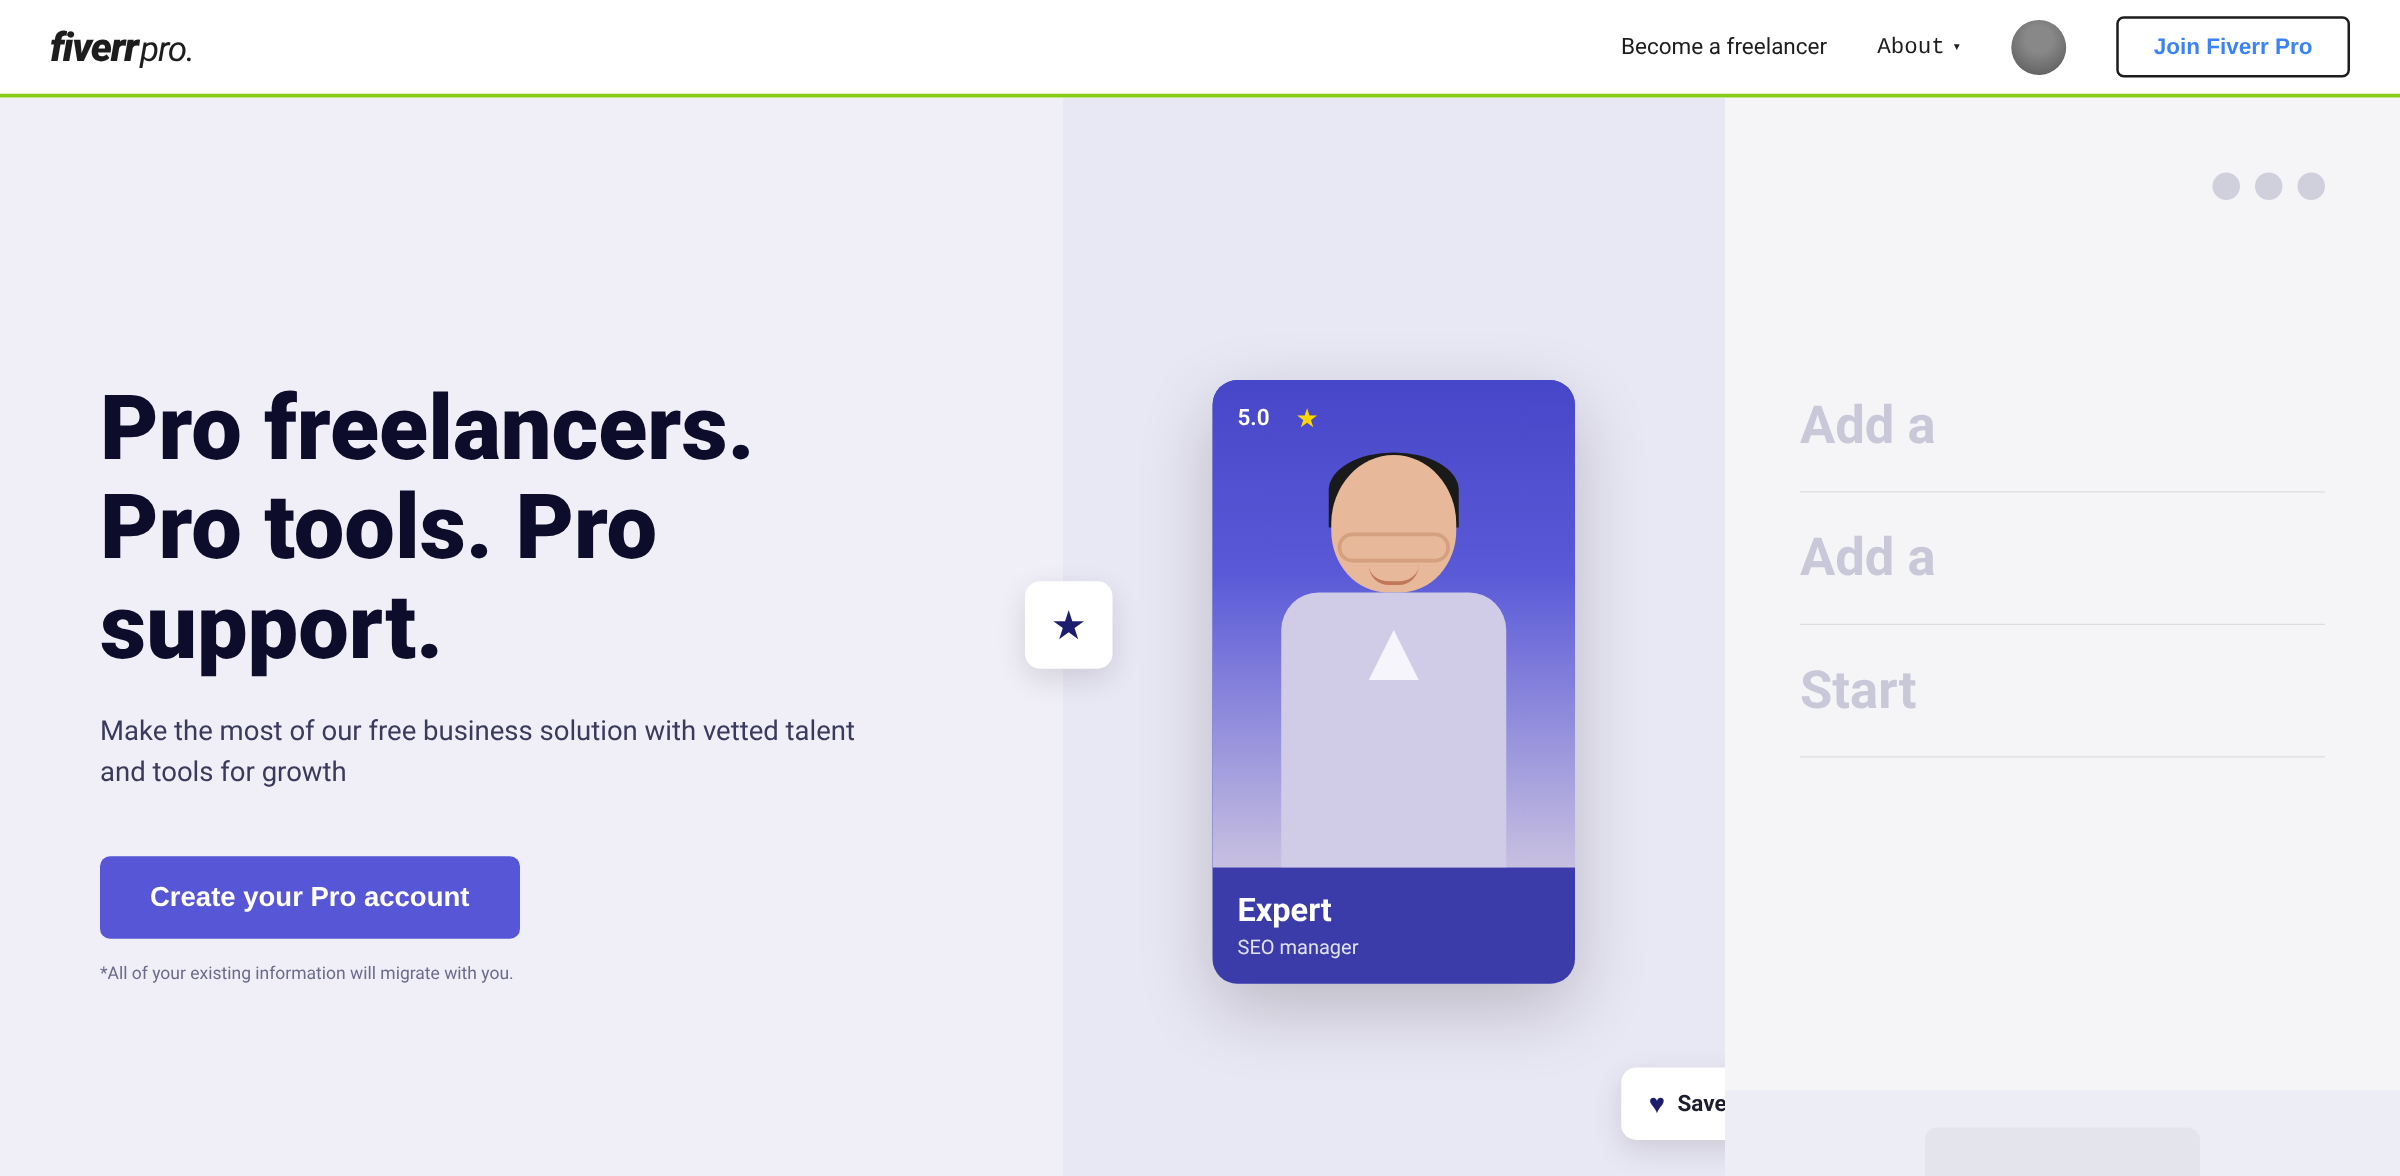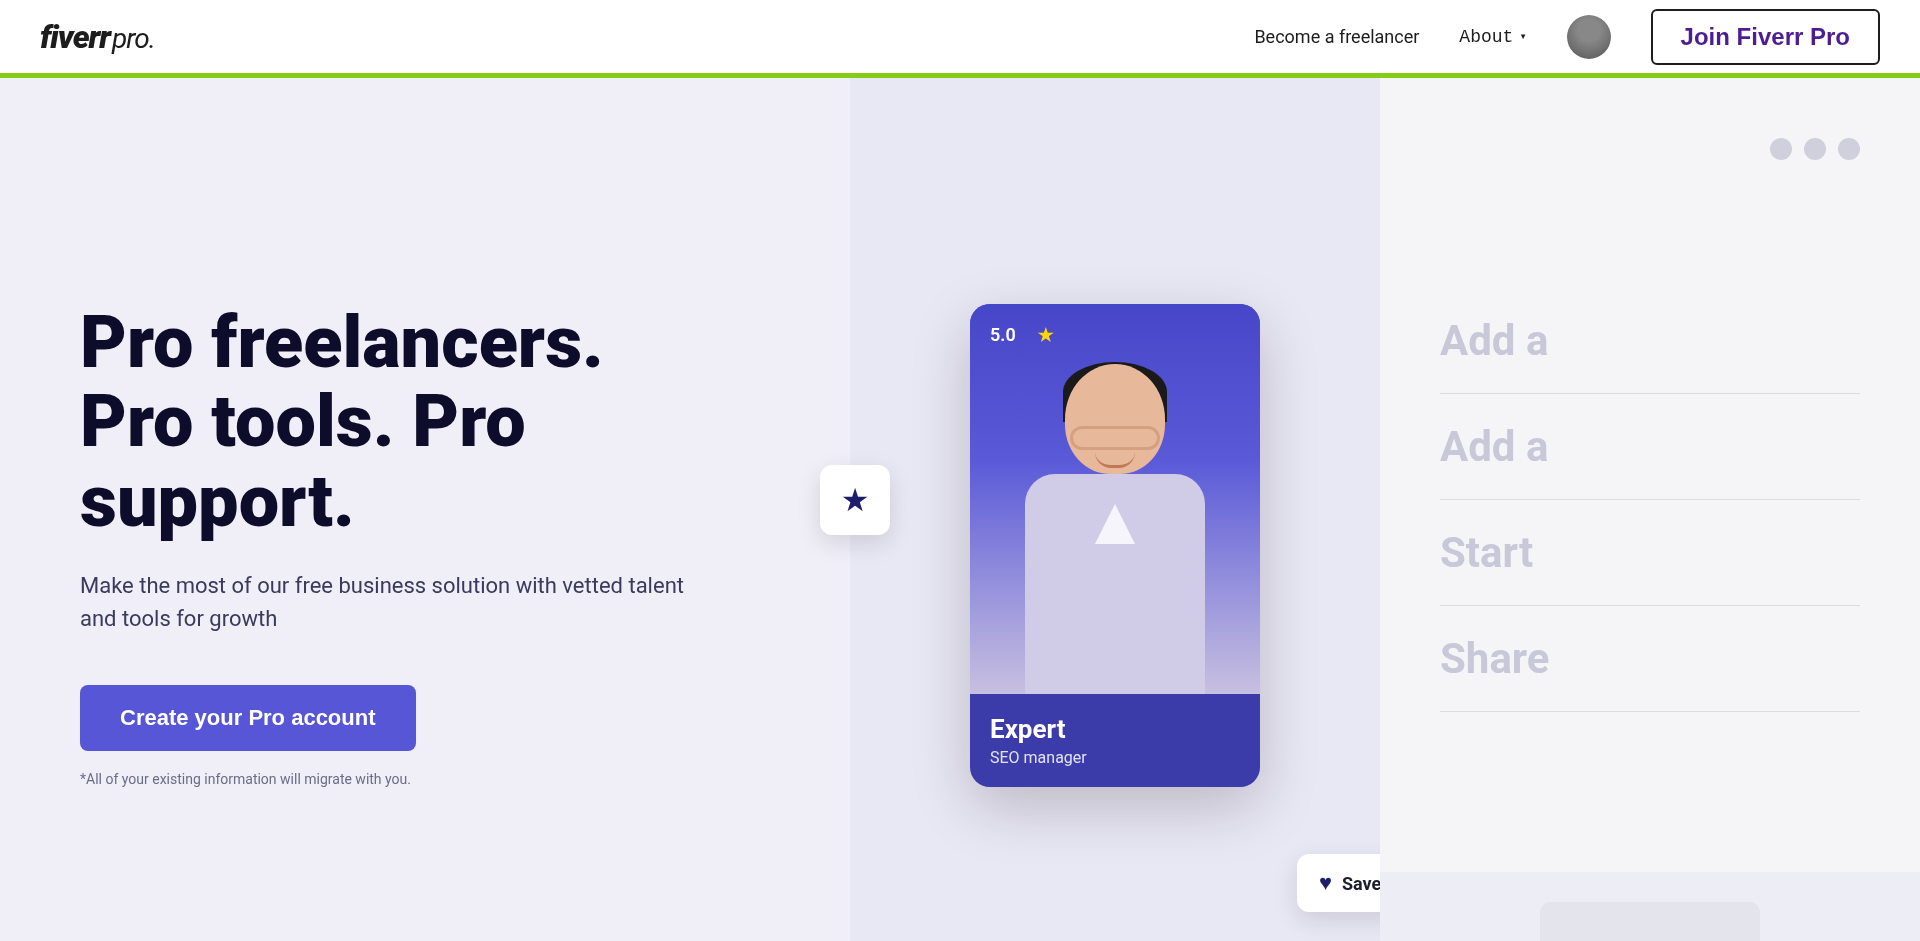--- a/index.html
+++ b/index.html
@@ -21,21 +21,21 @@
       position: fixed;
       top: 0;
       left: 0;
       width: 1920px;
       height: 78px;
       background: #fff;
       display: flex;
       align-items: center;
       justify-content: space-between;
       padding: 0 40px;
-      border-bottom: 5px solid #84cc16;
+      border-bottom: 3px solid #84cc16;
       z-index: 100;
     }
 
     .logo {
       display: flex;
       align-items: center;
     }
 
     .logo-text {
       font-size: 32px;
@@ -93,23 +93,23 @@
       height: 100%;
       background: radial-gradient(circle at 50% 35%, #888 30%, #555 100%);
       border-radius: 50%;
     }
 
     .join-btn {
       padding: 12px 28px;
       border: 2px solid #1d1d1d;
       border-radius: 6px;
       background: #fff;
-      font-size: 24px;
+      font-size: 18px;
       font-weight: 600;
-      color: #4c1d95;
+      color: #3b82f6;
       cursor: pointer;
     }
 
     
     .main {
       margin-top: 78px;
       display: flex;
       width: 1920px;
       height: 934px;
     }
@@ -492,23 +492,20 @@
       <div class="menu-items">
         <div class="menu-item">
           <span class="menu-item-text">Add a</span>
         </div>
         <div class="menu-item">
           <span class="menu-item-text">Add a</span>
         </div>
         <div class="menu-item">
           <span class="menu-item-text">Start</span>
         </div>
-        <div class="menu-item">
-          <span class="menu-item-text">Share</span>
-        </div>
       </div>
 
       <div class="right-bottom-strip">
         <div style="width:220px; height:80px; background:#dddde8; border-radius:10px; opacity:0.6;"></div>
       </div>
 
     </div>
   </div>
 
 </main>

